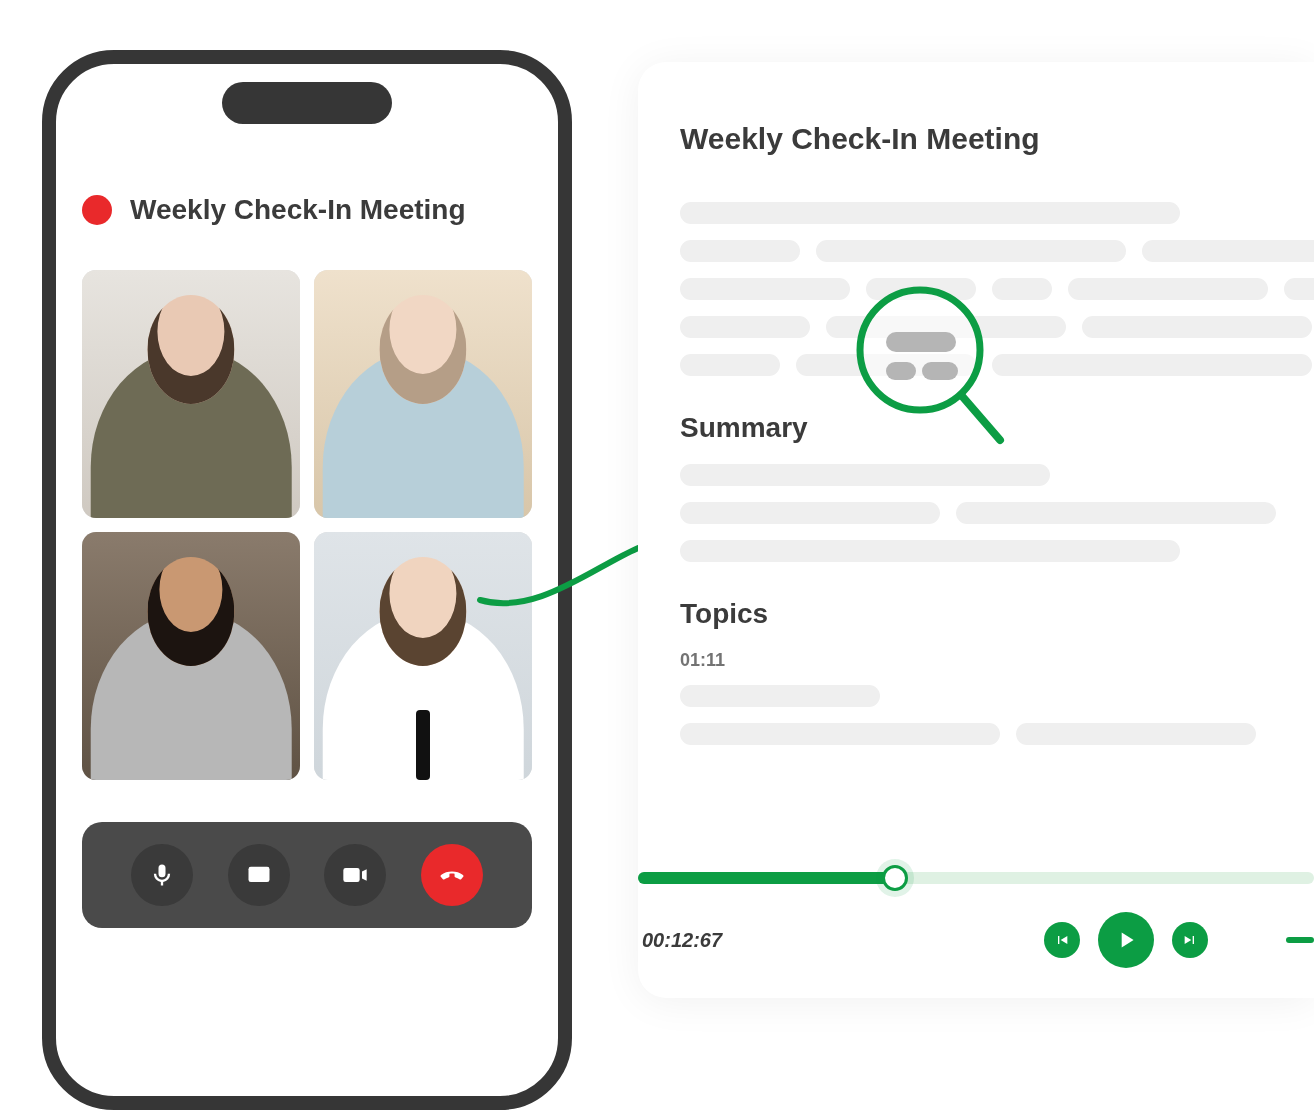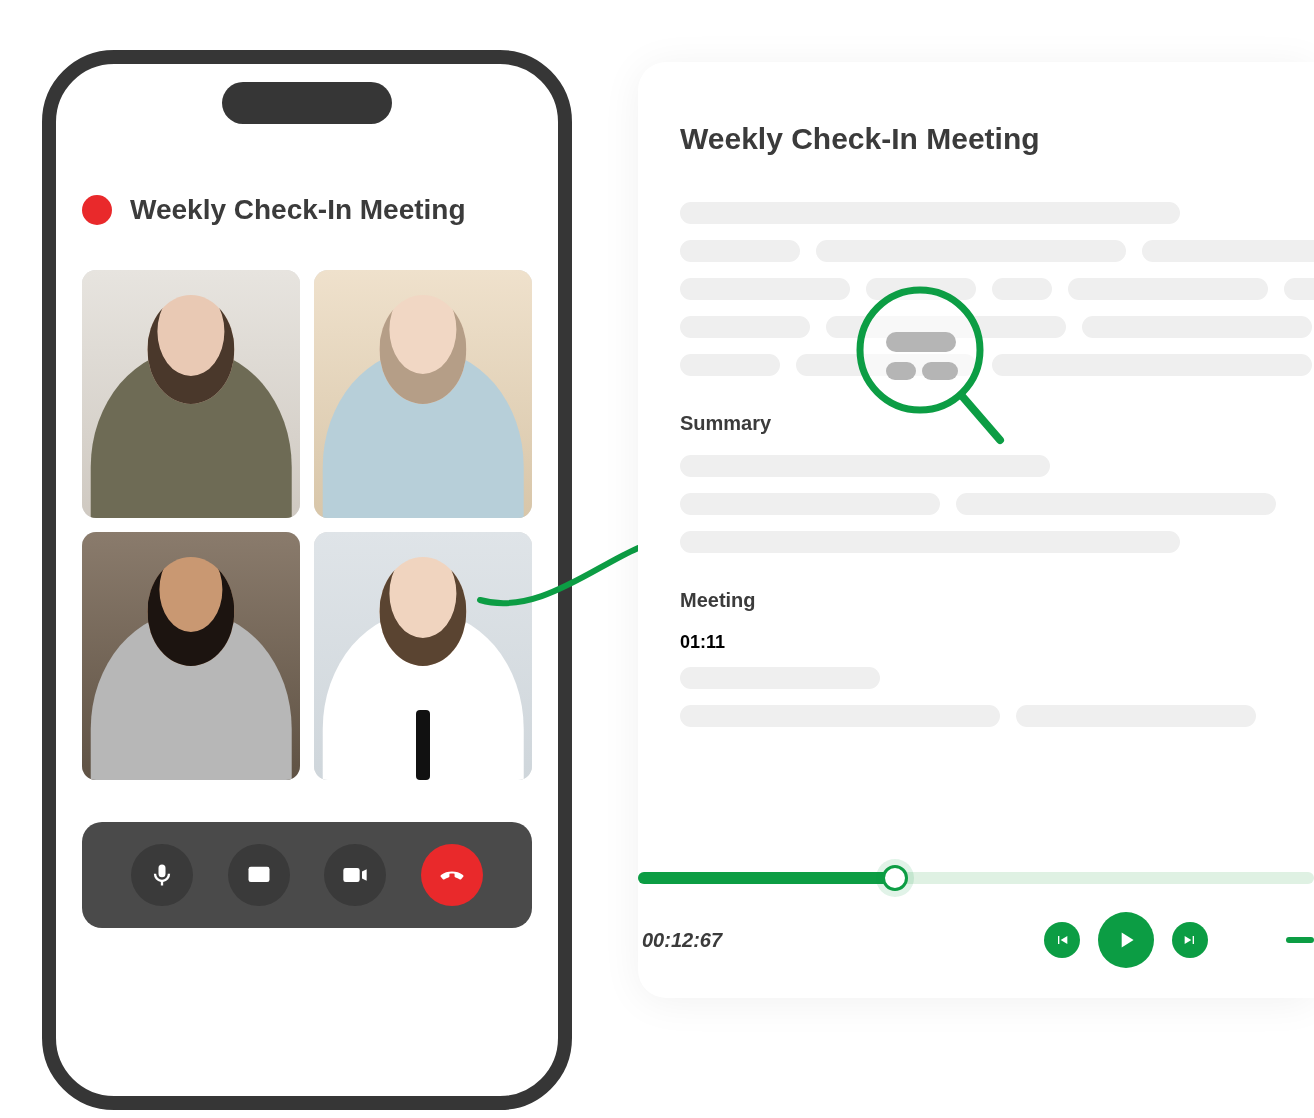--- a/index.html
+++ b/index.html
@@ -141,30 +141,30 @@
     border-radius: 28px 0 0 28px;
     box-shadow: 0 4px 40px rgba(0,0,0,0.06);
     padding: 60px 0 30px 42px;
     overflow: hidden;
   }
   .card h1, .card h2 {
     color: #3b3b3b;
     font-weight: 800;
   }
   .card h1 { font-size: 30px; margin-bottom: 46px; }
-  .card h2 { font-size: 20px; margin: 36px 0 20px; }
+  .card h2 { font-size: 28px; margin: 36px 0 20px; }
   .skel-row { display:flex; gap:16px; margin-bottom:16px; }
   .skel {
     height: 22px;
     background: #efefef;
     border-radius: 12px;
     flex: none;
   }
   .timestamp {
-    color: #000000;
+    color: #737373;
     font-size: 18px;
     font-weight: 600;
     margin-bottom: 14px;
   }
 
   
   .magnify {
     position: absolute;
     left: 170px;
     top: 78px;
@@ -337,21 +337,21 @@
       <div class="skel" style="width:370px"></div>
     </div>
   <div class="skel-row">
       <div class="skel" style="width:260px"></div>
       <div class="skel" style="width:320px"></div>
     </div>
   <div class="skel-row">
       <div class="skel" style="width:500px"></div>
     </div>
 
-  <h2>Meeting</h2>
+  <h2>Topics</h2>
   <div class="timestamp">01:11</div>
   <div class="skel-row">
       <div class="skel" style="width:200px"></div>
     </div>
   <div class="skel-row">
       <div class="skel" style="width:320px"></div>
       <div class="skel" style="width:240px"></div>
     </div>
 
   <div class="player">

